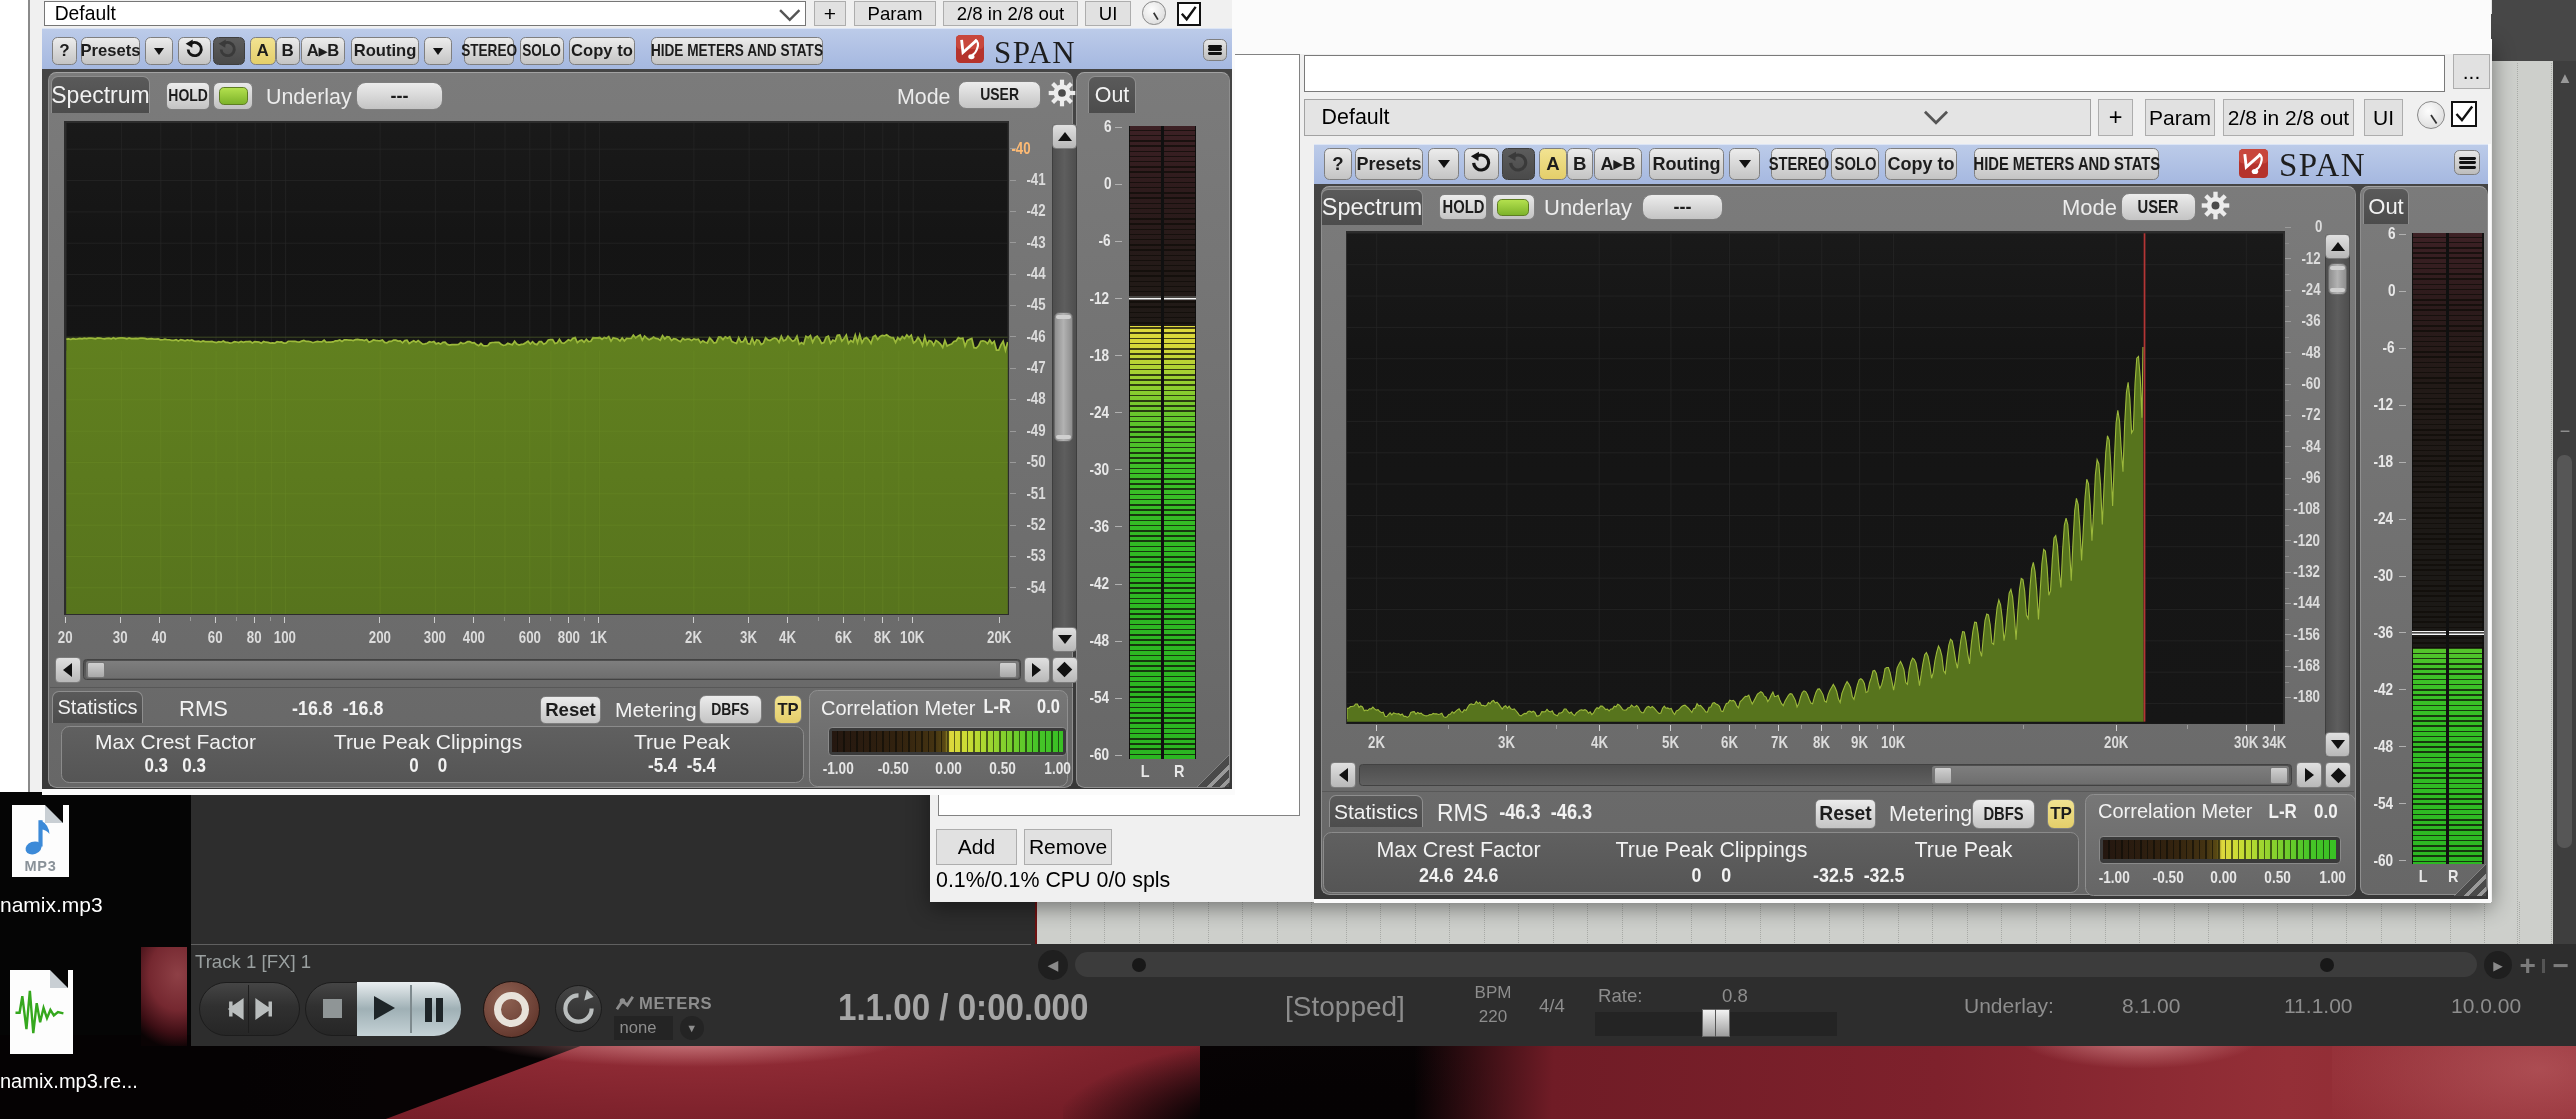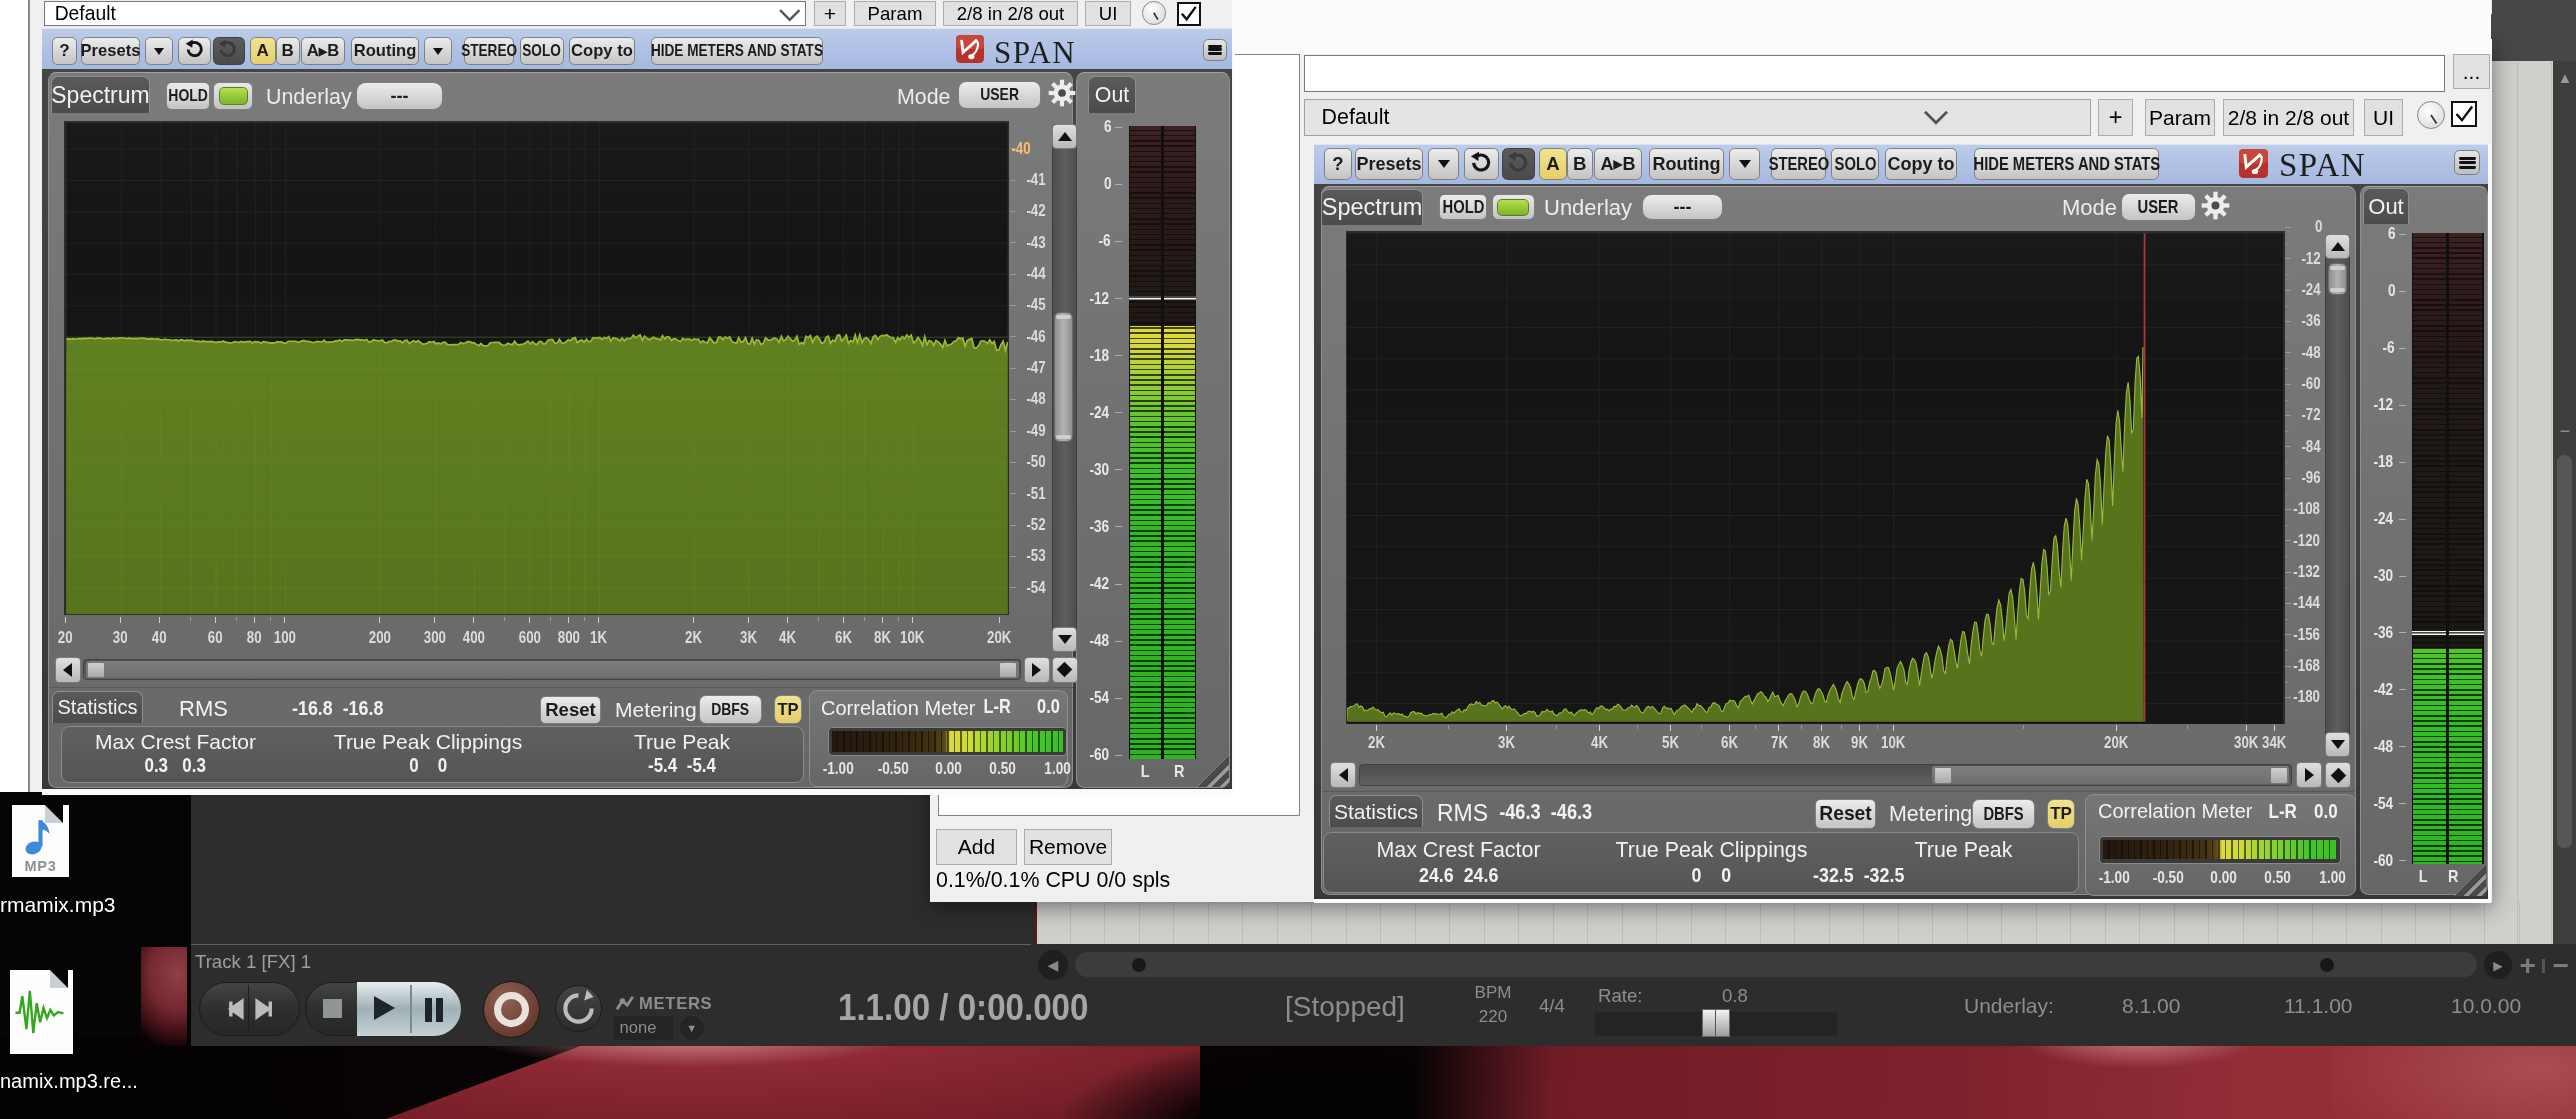--- a/index.html
+++ b/index.html
@@ -15,21 +15,21 @@
 <div style="position:absolute;left:0px;top:1035px;width:386px;height:85px;background:linear-gradient(90deg, #050203 0 62%, rgba(5,2,3,0) 100%);"></div>
 <div style="position:absolute;left:141px;top:947px;width:46px;height:99px;background:radial-gradient(130% 75% at 80% 28%, #8e4046 0%, #752830 48%, #3c0e14 80%, #0a0304 100%);"></div>
 <div style="position:absolute;left:11.7px;top:805px;width:57px;height:72px;background:#fdfdfd;"></div>
 <div style="position:absolute;left:45px;top:805px;width:0;height:0;border-left:18px solid #c9cfd4;border-top:18px solid #050505;"></div>
 <svg width="57" height="72" style="position:absolute;left:11.7px;top:805px" viewBox="0 0 82 104">
 <ellipse cx="31" cy="62" rx="12" ry="9" fill="#3c8ad8" transform="rotate(-20 31 62)"></ellipse>
 <path d="M41 60 L41 22" stroke="#3c8ad8" stroke-width="6"></path>
 <path d="M41 22 Q53 28 54 42 Q50 36 41 35 Z" fill="#3c8ad8"></path>
 <text x="41" y="96" font-size="21" font-weight="bold" fill="#8a9299" text-anchor="middle" font-family="Liberation Sans" letter-spacing="1">MP3</text>
 </svg>
-<div style="position:absolute;left:0px;top:893px;width:159px;height:23.5px;color:#fff;font-size:21px;text-align:left;">rmamix.mp3</div>
+<div style="position:absolute;left:0px;top:893px;width:159px;height:23.5px;color:#fff;font-size:21px;text-align:left;">namix.mp3</div>
 <div style="position:absolute;left:9.7px;top:970px;width:63px;height:84px;background:#fdfdfd;"></div>
 <div style="position:absolute;left:50px;top:970px;width:0;height:0;border-left:18px solid #c9cfd4;border-top:18px solid #050505;"></div>
 <svg width="63" height="84" style="position:absolute;left:9.7px;top:970px" viewBox="0 0 92 122">
 <path d="M8 62 L14 62 L18 38 L24 86 L29 30 L34 92 L39 48 L44 76 L49 55 L54 70 L59 58 L64 66 L70 61 L78 63" stroke="#35a81e" stroke-width="3.5" fill="none"></path>
 </svg>
 <div style="position:absolute;left:0px;top:1070px;width:179px;height:23.5px;color:#fff;font-size:20px;">namix.mp3.re...</div>
 <div style="position:absolute;left:191px;top:792px;width:844px;height:157px;background:#2d2d2d;"></div>
 <div style="position:absolute;left:1035px;top:898px;width:269px;height:50px;background:#cdcfcb;"></div>
 <div style="position:absolute;left:1304px;top:901px;width:1249px;height:48px;background:#cdcfcb;"></div>
 <div style="position:absolute;left:2491px;top:61px;width:62px;height:887px;background:#cdcfcb;"></div>

